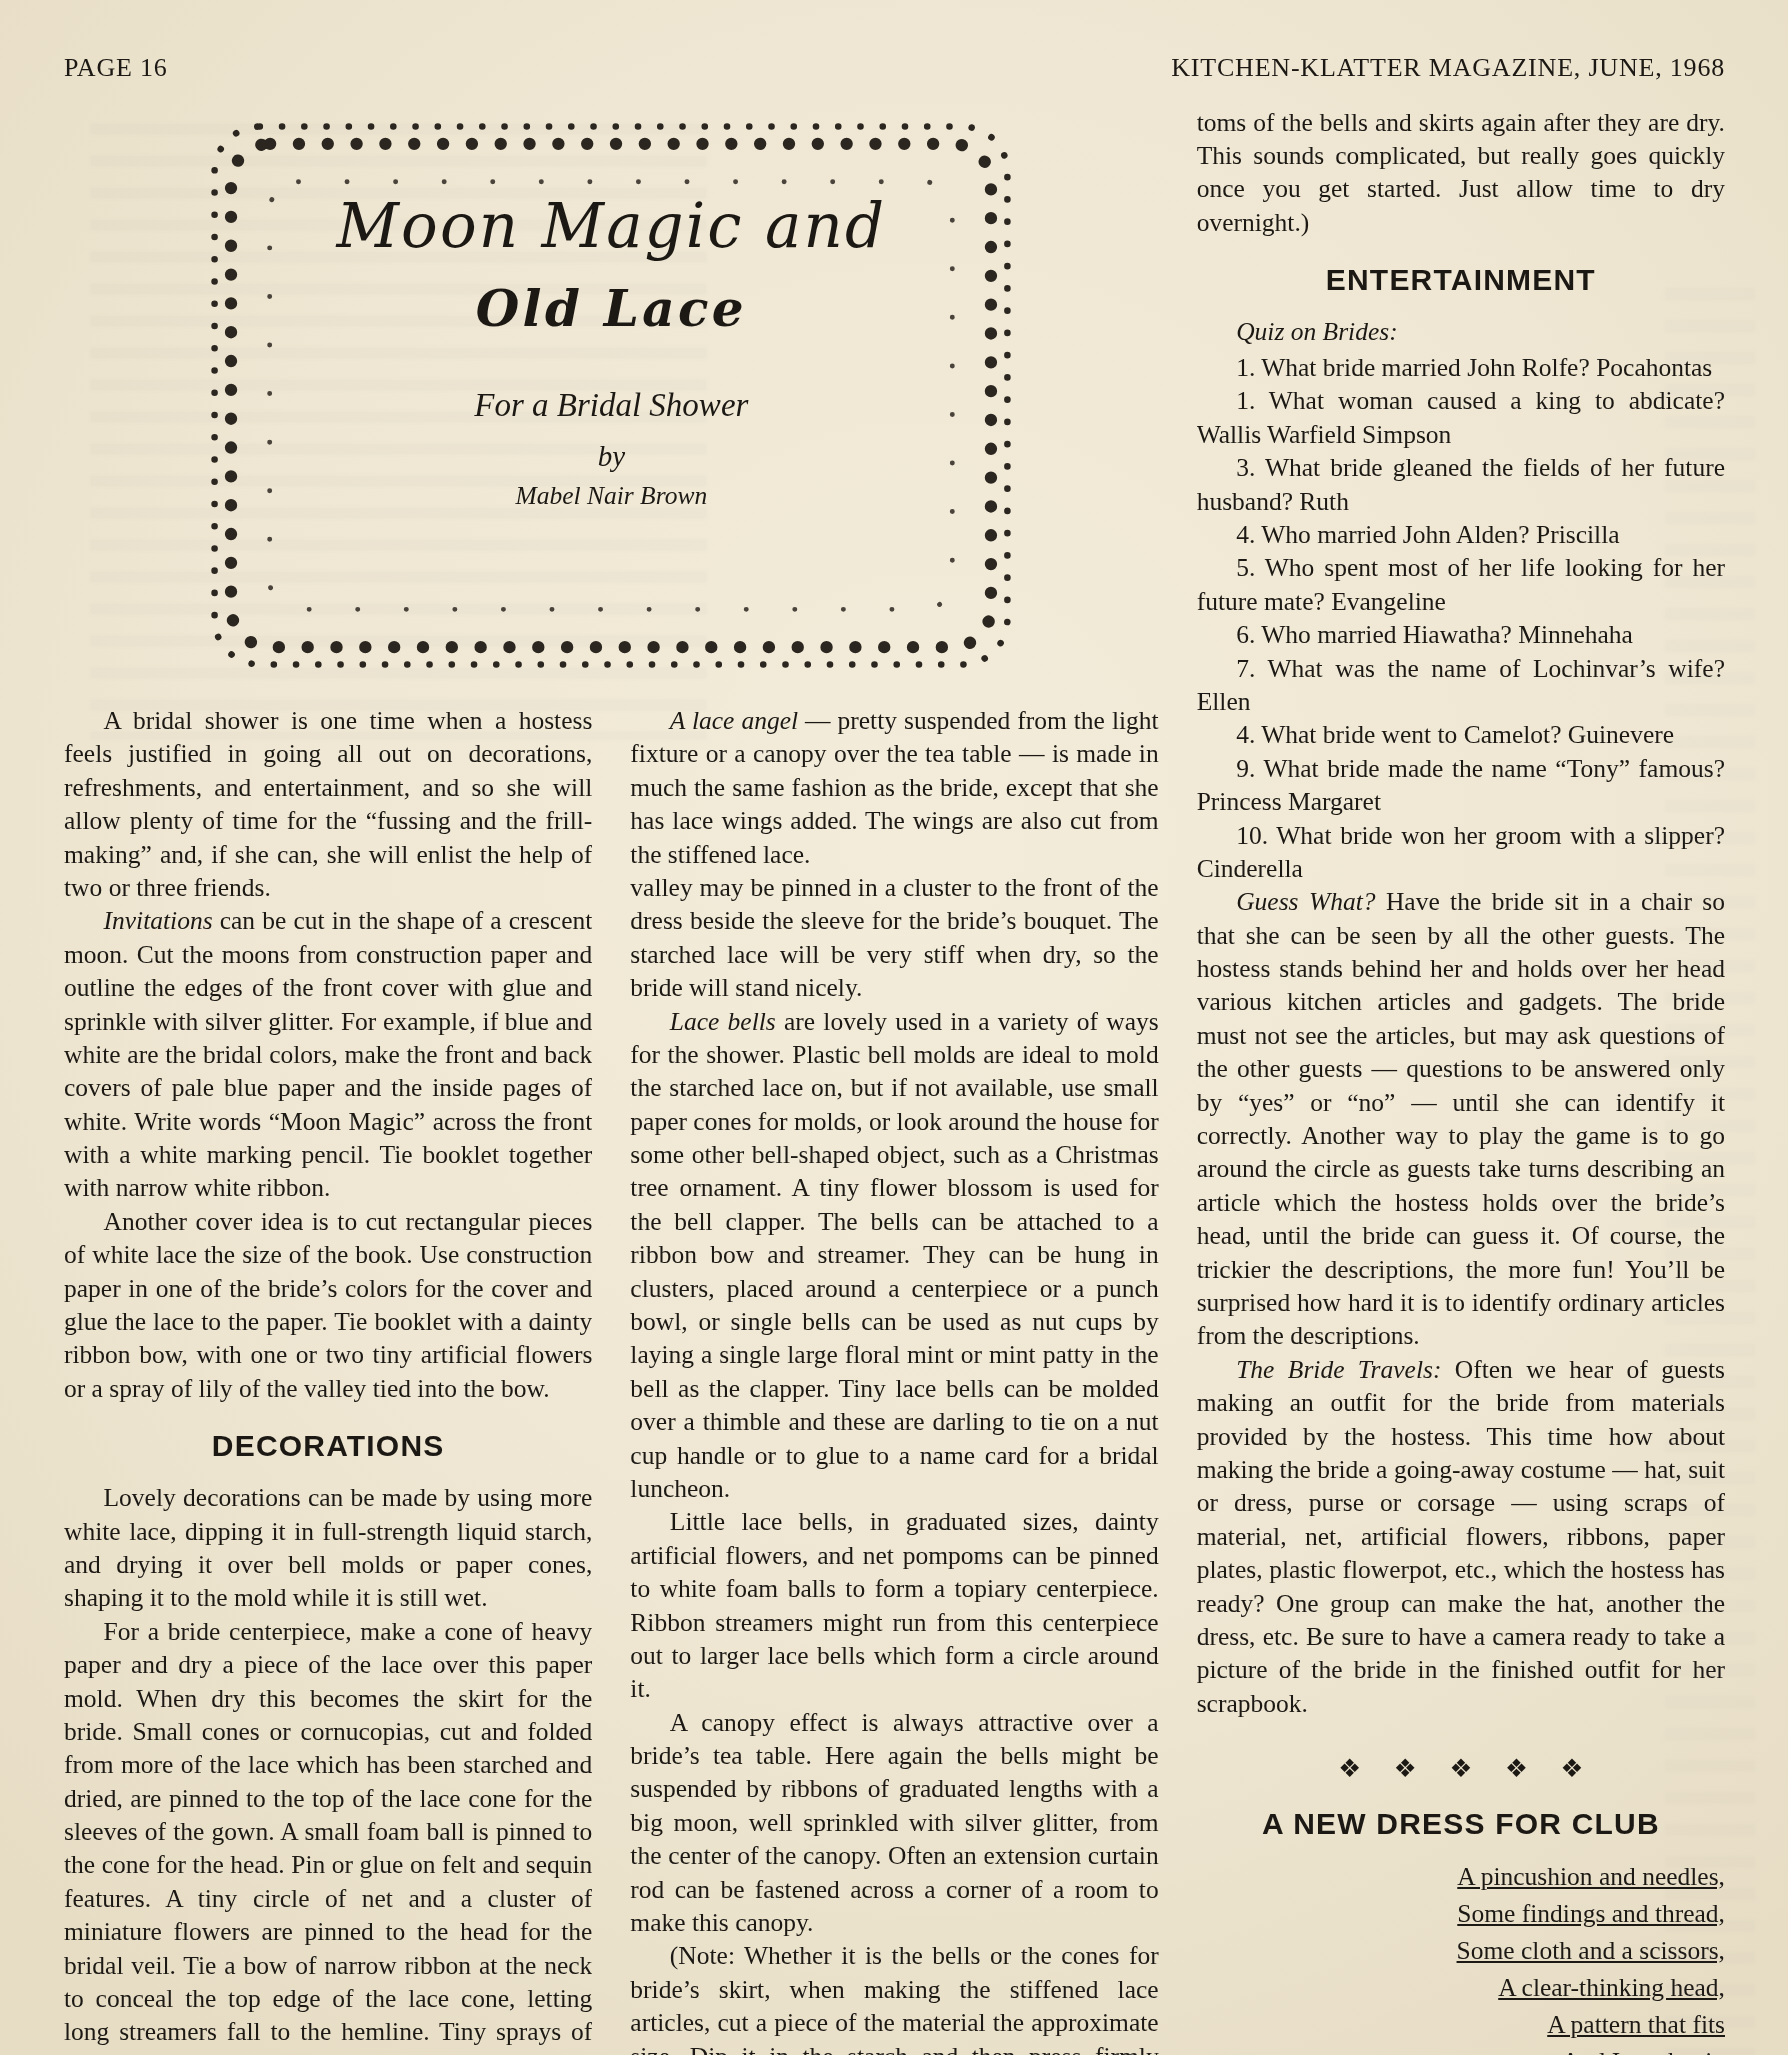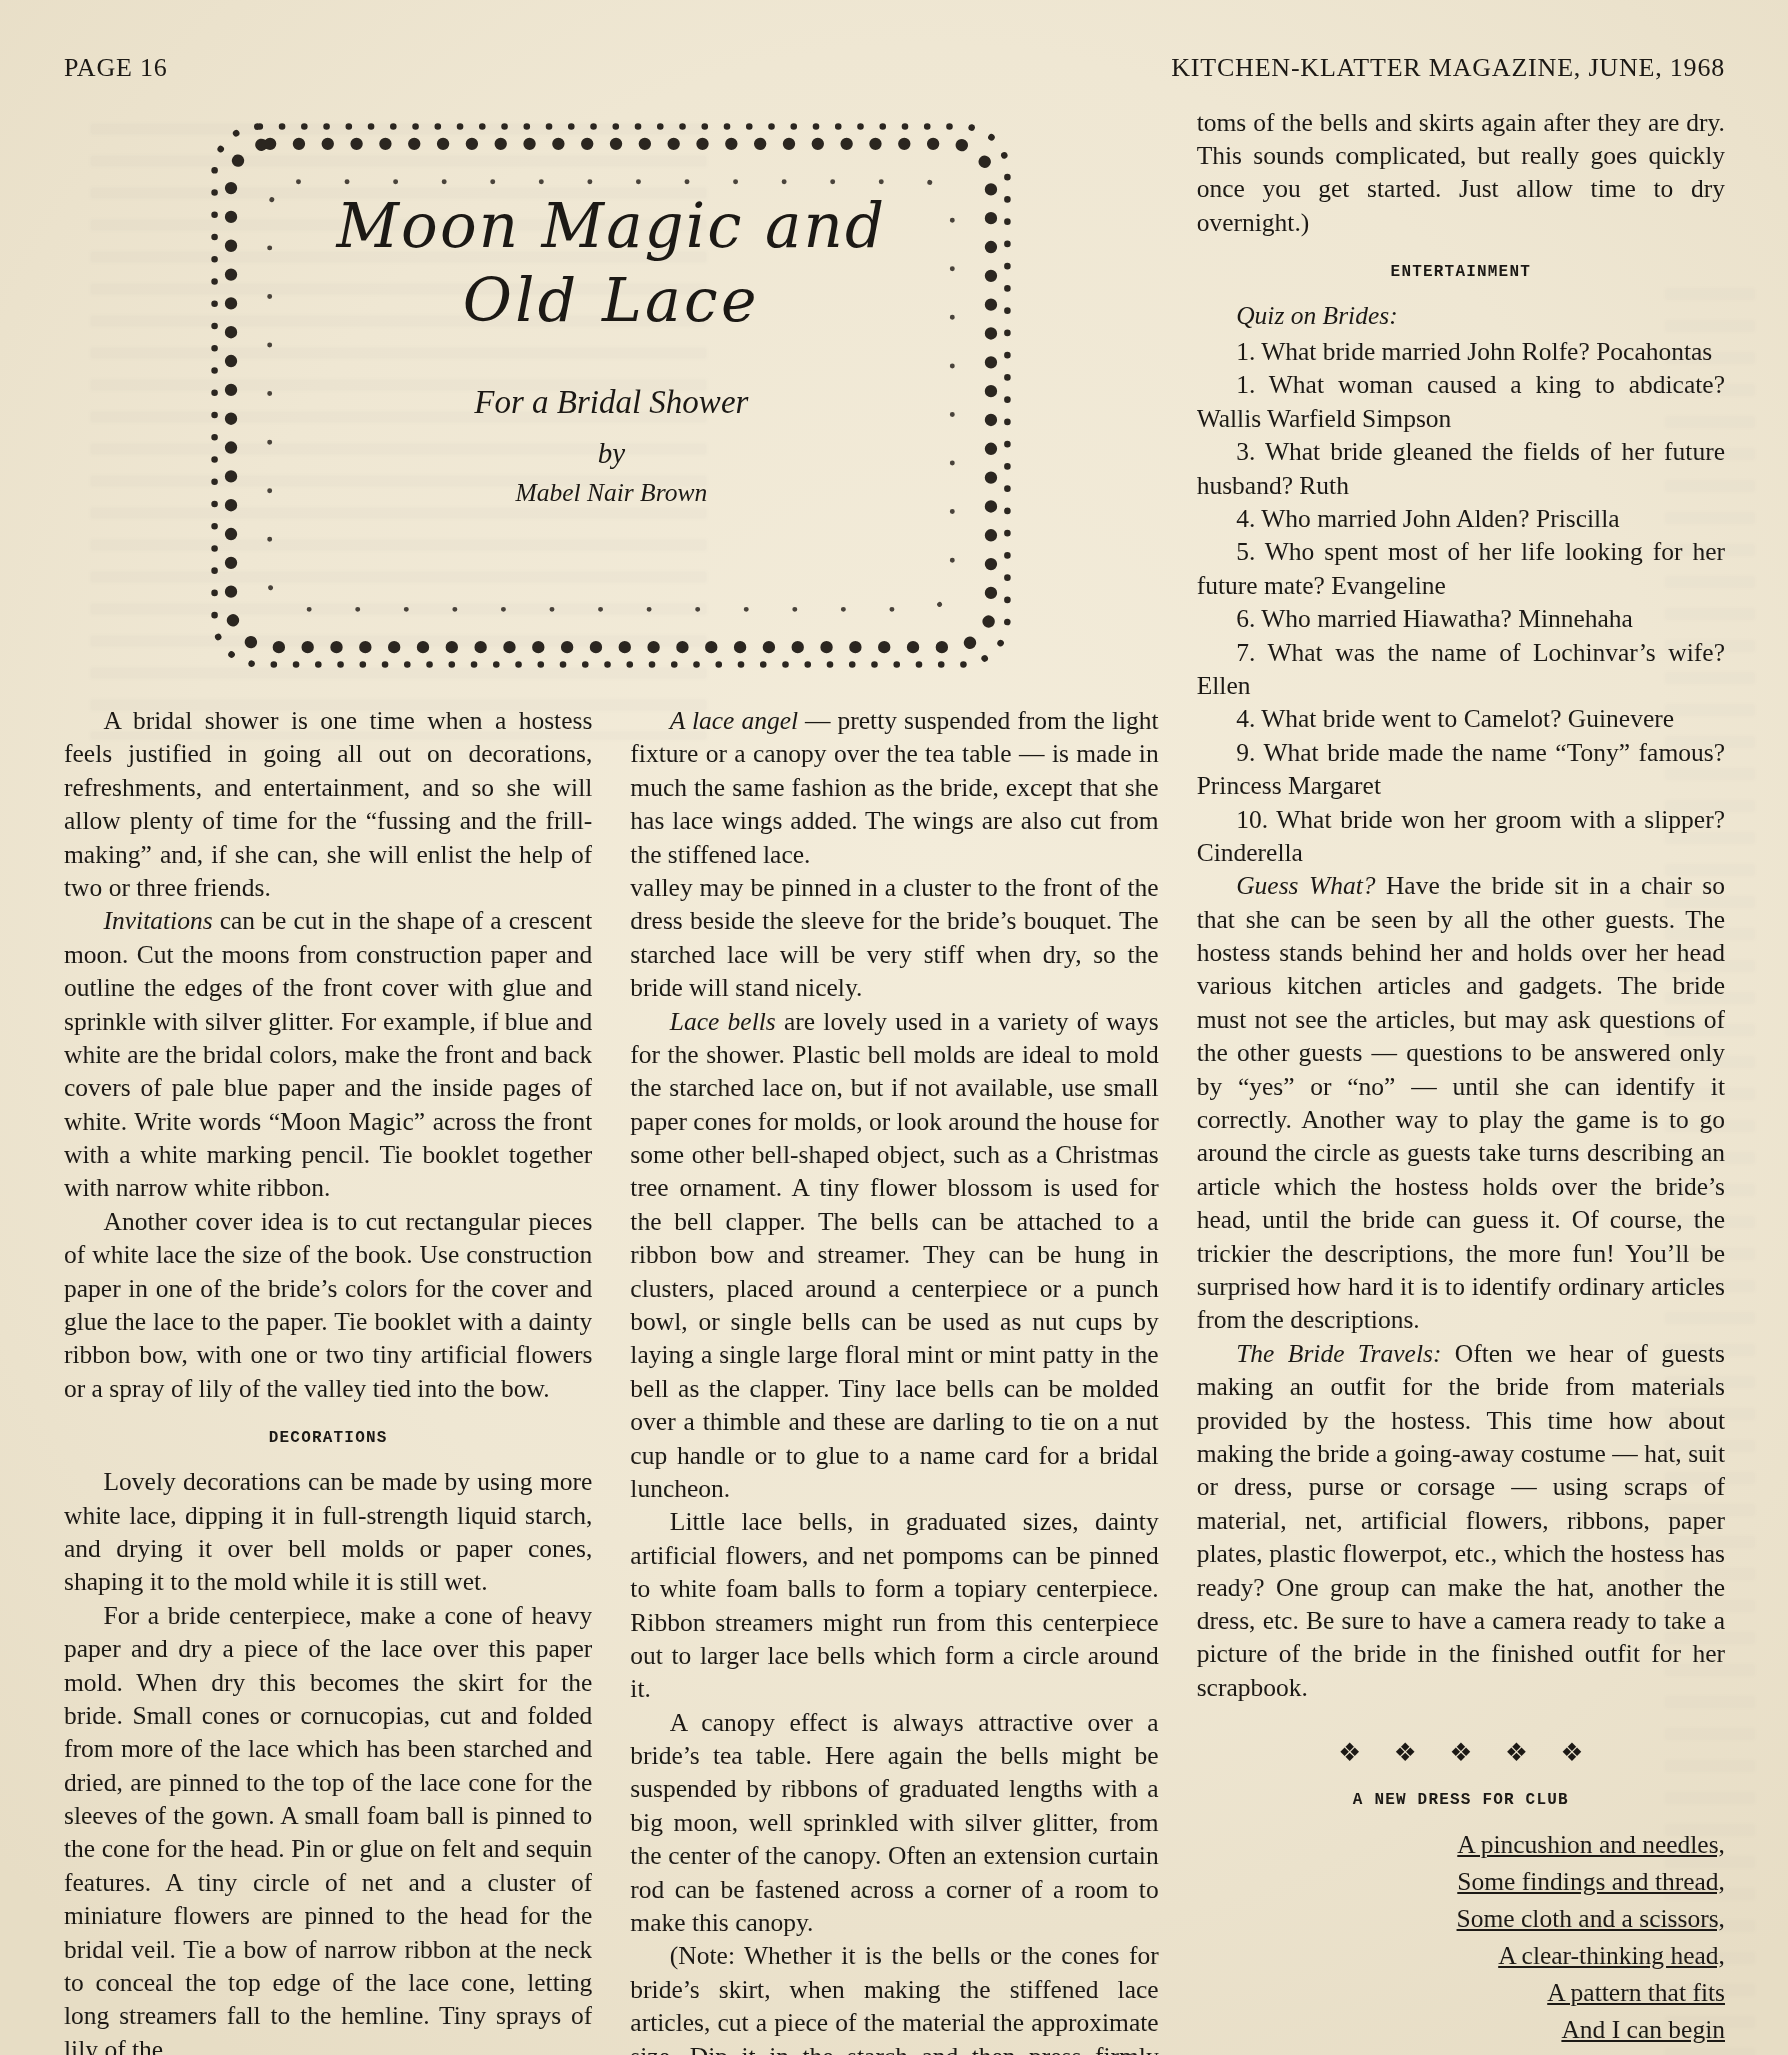--- a/index.html
+++ b/index.html
@@ -54,37 +54,37 @@
   }
   .lace-svg { position:absolute; inset:0; }
   .masthead-text {
     position:absolute; inset:0;
     display:flex; flex-direction:column; align-items:center;
     padding-top:70px;
     font-family:"DejaVu Serif", serif;
     font-style:italic;
   }
   .title-line1 { font-size:61px; letter-spacing:2.1px; }
-  .title-line2 { font-size:60px; letter-spacing:3.3px; margin-top:4px; }
+  .title-line2 { font-size:50px; letter-spacing:3.3px; margin-top:18px;font-weight:bold; }
   .occasion   { font-size:33px; margin-top:49px; font-family:"Liberation Serif", serif; }
   .by-line    { font-size:29px; margin-top:16.4px; font-family:"Liberation Serif", serif; }
   .author     { font-size:25.5px; margin-top:7.4px; font-family:"Liberation Serif", serif; }
 
   
   .para {
     font-size:25.5px;
     line-height:1.31;
     text-align:justify;
   }
   .indent { text-indent:1.55em; }
   .ital { font-style:italic; }
   .sec-heading {
-    font-family:Liberation Mono, monospace;
+    font-family:Liberation Sans, sans-serif;
     font-weight:700;
-    font-size:16px;
+    font-size:30px;
     letter-spacing:1.2px;
     text-align:center;
     margin:24px 0 18px 0;
   }
   .quiz-title { margin-bottom:2.5px; }
   .ornament {
     text-align:center;
     font-family:"DejaVu Sans", sans-serif;
     font-size:25.5px;
     letter-spacing:12.3px;

